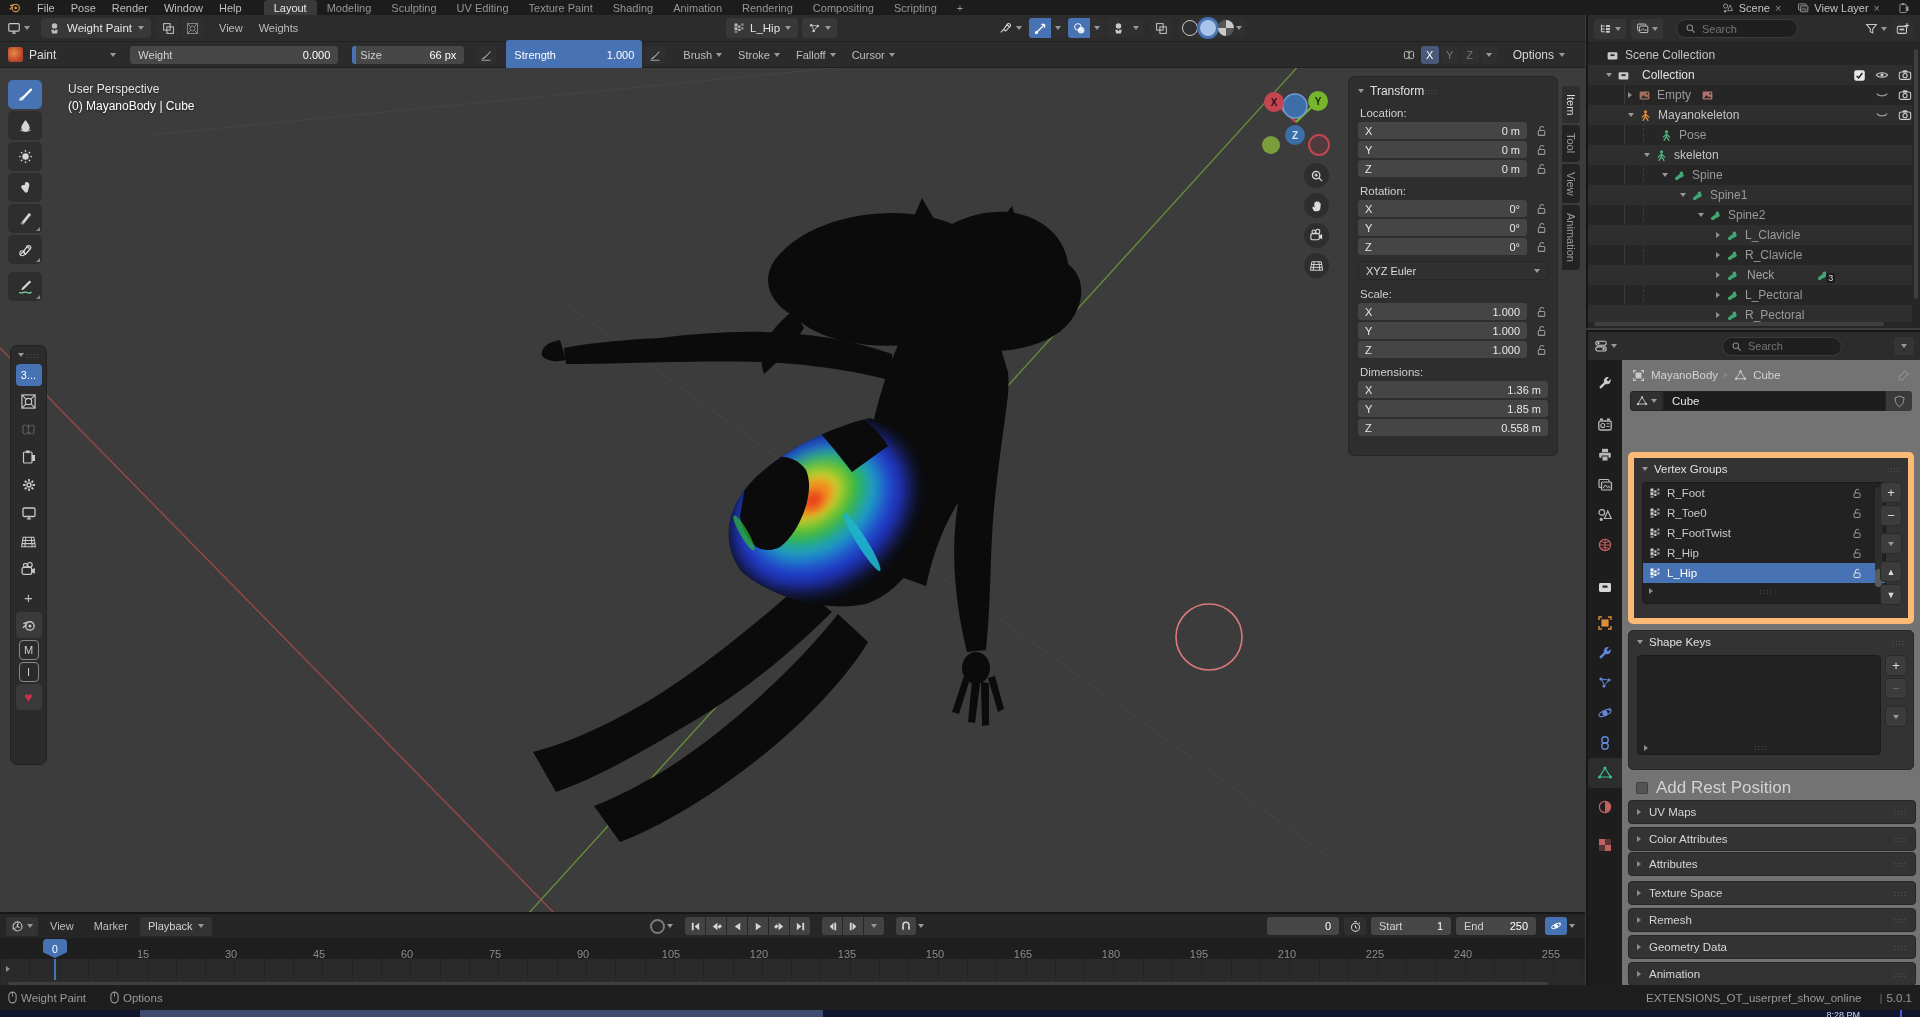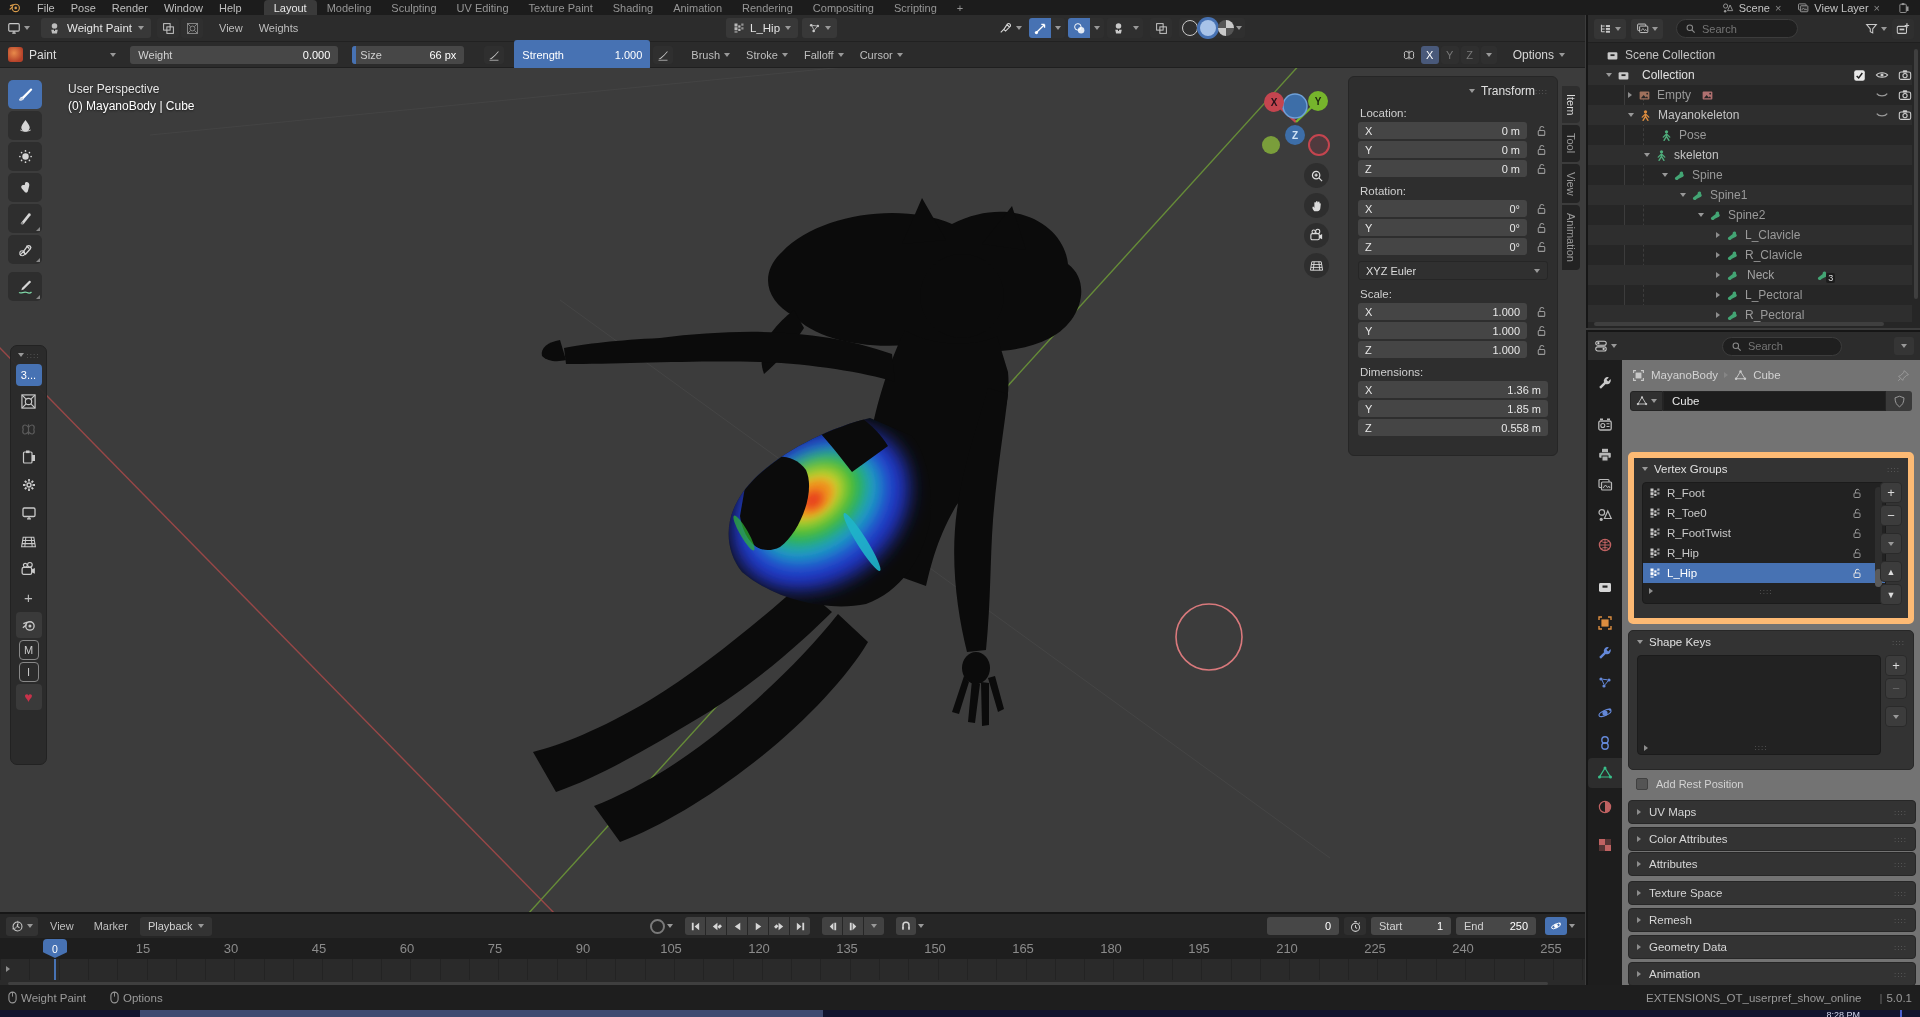--- a/index.html
+++ b/index.html
@@ -22,21 +22,21 @@
 .orow{position:absolute;left:0;right:8px;height:20px;display:flex;align-items:center;font-size:12px;color:#c4c4c4}
 .cpanel{position:absolute;left:1626px;width:288px;height:24px;background:#333333;border:1px solid #272727;border-radius:4px;display:flex;align-items:center;padding:0 8px;color:#d6d6d6;font-size:11.5px}
 .grip{color:#6a6a6a;font-size:8px;letter-spacing:1px}
 .toolbtn{width:34px;height:29px;background:#2e2e2e;border-radius:5px;display:flex;align-items:center;justify-content:center;margin-bottom:2px}
 .toolbtn.on{background:#4772b3}
 .lpi{width:26px;height:26px;display:flex;align-items:center;justify-content:center;margin:2px auto;border-radius:4px;color:#c9c9c9}
 .sbt{width:22px;height:21px;background:#3c3c3c;border:1px solid #2a2a2a;border-radius:4px;display:flex;align-items:center;justify-content:center;color:#ddd;font-size:13px}
 .vtab{writing-mode:vertical-rl;font-size:11px;color:#9a9a9a;background:#232323;padding:8px 3px;border-radius:0 4px 4px 0;text-align:center}
 .vtab.on{background:#2e2e2e;color:#ddd}
 .ptab{width:34px;height:30px;display:flex;align-items:center;justify-content:center}
-.tick{position:absolute;transform:translateX(-50%);color:#8b8b8b;font-size:13px;top:3px}
+.tick{position:absolute;transform:translateX(-50%);color:#8b8b8b;font-size:11px;top:10px}
 .transport{width:20px;height:18px;background:#424242;display:flex;align-items:center;justify-content:center}
 </style>
 </head>
 <body>
 
 <div id="stage">
 
 <svg width="0" height="0" style="position:absolute">
 <defs>
 <symbol id="i-bone" viewBox="0 0 16 16">
@@ -407,21 +407,21 @@
 <div class="ab fx" style="left:0;top:42px;width:1585px;height:26px;background:#2b2b2b;border-bottom:1px solid #1f1f1f">
   <div class="fx" style="gap:6px;padding:0 8px;color:#dedede">
     <span style="width:15px;height:15px;border-radius:3px;background:radial-gradient(circle at 40% 40%,#e88a4a,#b5422a 70%)"></span>
     <span>Paint</span>
         <span class="tri-d" style="margin-left:48px"></span>
   </div>
   <div class="pill" style="width:208px;height:18px;margin-left:6px">
     <span class="lbl">Weight</span>
         <span class="val">0.000</span>
   </div>
-  <div class="fx" style="margin-left:14px;gap:20px">
+  <div class="fx" style="margin-left:14px;gap:12px">
     <div class="pill" style="width:112px;height:18px;position:relative;overflow:hidden">
       <span style="position:absolute;left:0;top:0;bottom:0;width:4px;background:#4772b3"></span>
       <span class="lbl">Size</span>
           <span class="val">66 px</span>
     </div>
     <div class="hbtn" style="width:20px;height:18px">
           <svg width="12" height="12" style="color:#c9c9c9">
             <use href="#i-brushp"></use>
           </svg>
         </div>
@@ -666,21 +666,21 @@
           </svg>
         </div>
     <div style="width:25px;height:25px;border-radius:50%;background:#2a2a2acc;display:flex;align-items:center;justify-content:center;color:#dcdcdc">
           <svg width="15" height="15">
             <use href="#i-grid"></use>
           </svg>
         </div>
   </div>
 
   <div class="ab" style="left:1348px;top:8px;width:210px;height:380px;background:#2e2e2ef5;border-radius:6px;padding:7px 9px 9px 9px;border:1px solid #262626">
-    <div class="fx" style="justify-content:flex-end">
+    <div class="fx" style="justify-content:flex-start">
       <div class="fx" style="gap:6px">
             <span class="tri-d"></span>
             <span style="color:#e0e0e0;font-size:12px">Transform</span>
           </div>
       <span class="grip">::::</span>
     </div>
     <div class="nlab" style="margin:9px 0 3px 2px">Location:</div>
     <div class="fx" style="gap:8px;margin-bottom:2px">
           <div class="npill" style="flex:1">
             <span>X</span>
@@ -1192,21 +1192,21 @@
       <div class="ab" style="right:6px;top:24px;display:flex;flex-direction:column;gap:2px">
         <div class="sbt">+</div>
         <div class="sbt" style="color:#666">−</div>
         <div class="sbt" style="margin-top:5px">
               <span class="tri-d"></span>
             </div>
       </div>
     </div>
     <div class="fx" style="position:absolute;left:14px;top:418px;gap:8px">
       <span style="width:12px;height:12px;background:#545454;border:1px solid #404040;border-radius:2px"></span>
-      <span style="font-size:11px;color:#d2d2d2">Add Rest Position</span>
+      <span style="font-size:17px;color:#d2d2d2">Add Rest Position</span>
     </div>
     <div class="cpanel" style="left:6px;width:288px;top:440px">
           <span class="tri-r" style="margin-right:8px"></span>
           <span>UV Maps</span>
           <span style="flex:1"></span>
           <span class="grip">::::</span>
         </div>
     <div class="cpanel" style="left:6px;width:288px;top:467px">
           <span class="tri-r" style="margin-right:8px"></span>
           <span>Color Attributes</span>

